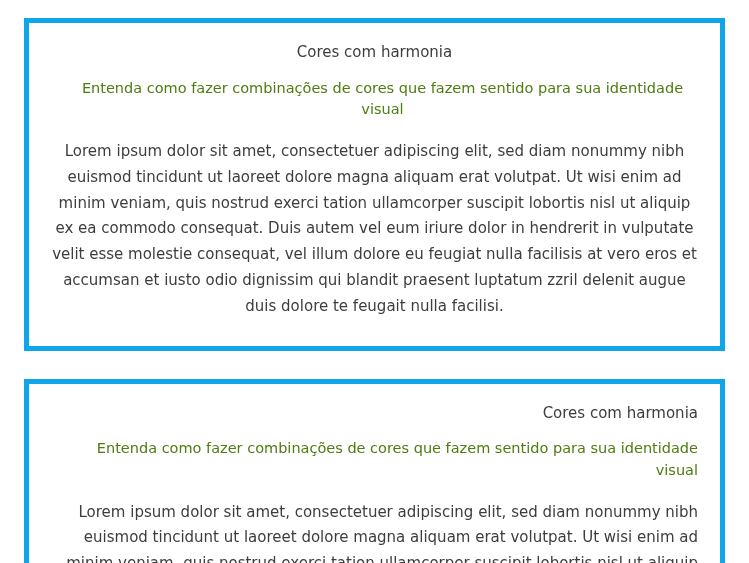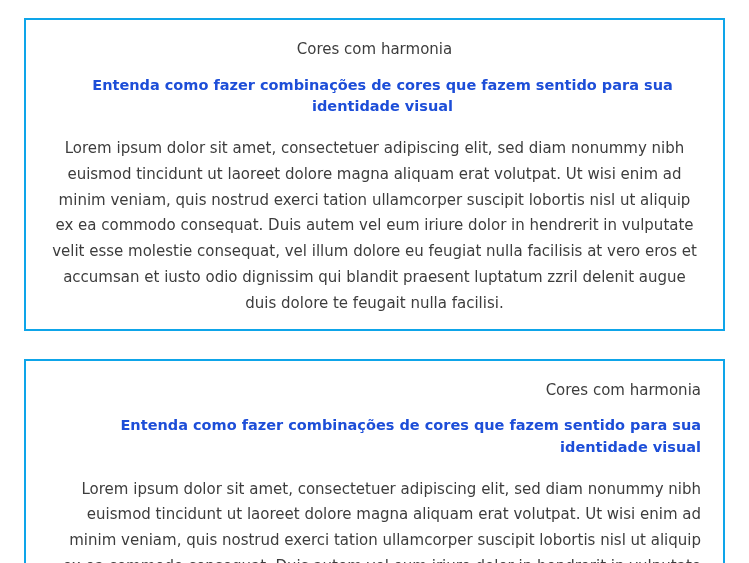--- a/index.html
+++ b/index.html
@@ -15,40 +15,40 @@
     overflow: hidden;
   }
   .page {
     width: 749px;
     height: 563px;
     box-sizing: border-box;
     padding: 18px 24px 0 24px;
   }
   .card {
     box-sizing: border-box;
-    border: 2px solid #0ea5e9;
+    border: 5px solid #0ea5e9;
     background: #ffffff;
-    padding: 18px 22px 12px 22px;
+    padding: 18px 22px 26px 22px;
   }
   .card + .card {
     margin-top: 28px;
   }
   .card-title {
     font-size: 15px;
     line-height: 1.5;
     color: #3d3d3d;
     margin: 0 0 14px 0;
     font-weight: 400;
   }
   .card-subtitle {
     font-size: 14.5px;
     line-height: 1.5;
-    color: #1d4ed8;
+    color: #4d7c0f;
     margin: 0 0 18px 16px;
-    font-weight: 700;
+    font-weight: 400;
   }
   .card-body {
     font-size: 15px;
     line-height: 1.72;
     color: #3d3d3d;
     margin: 0;
     font-weight: 400;
   }
   .align-center { text-align: center; }
   .align-right  { text-align: right; }

